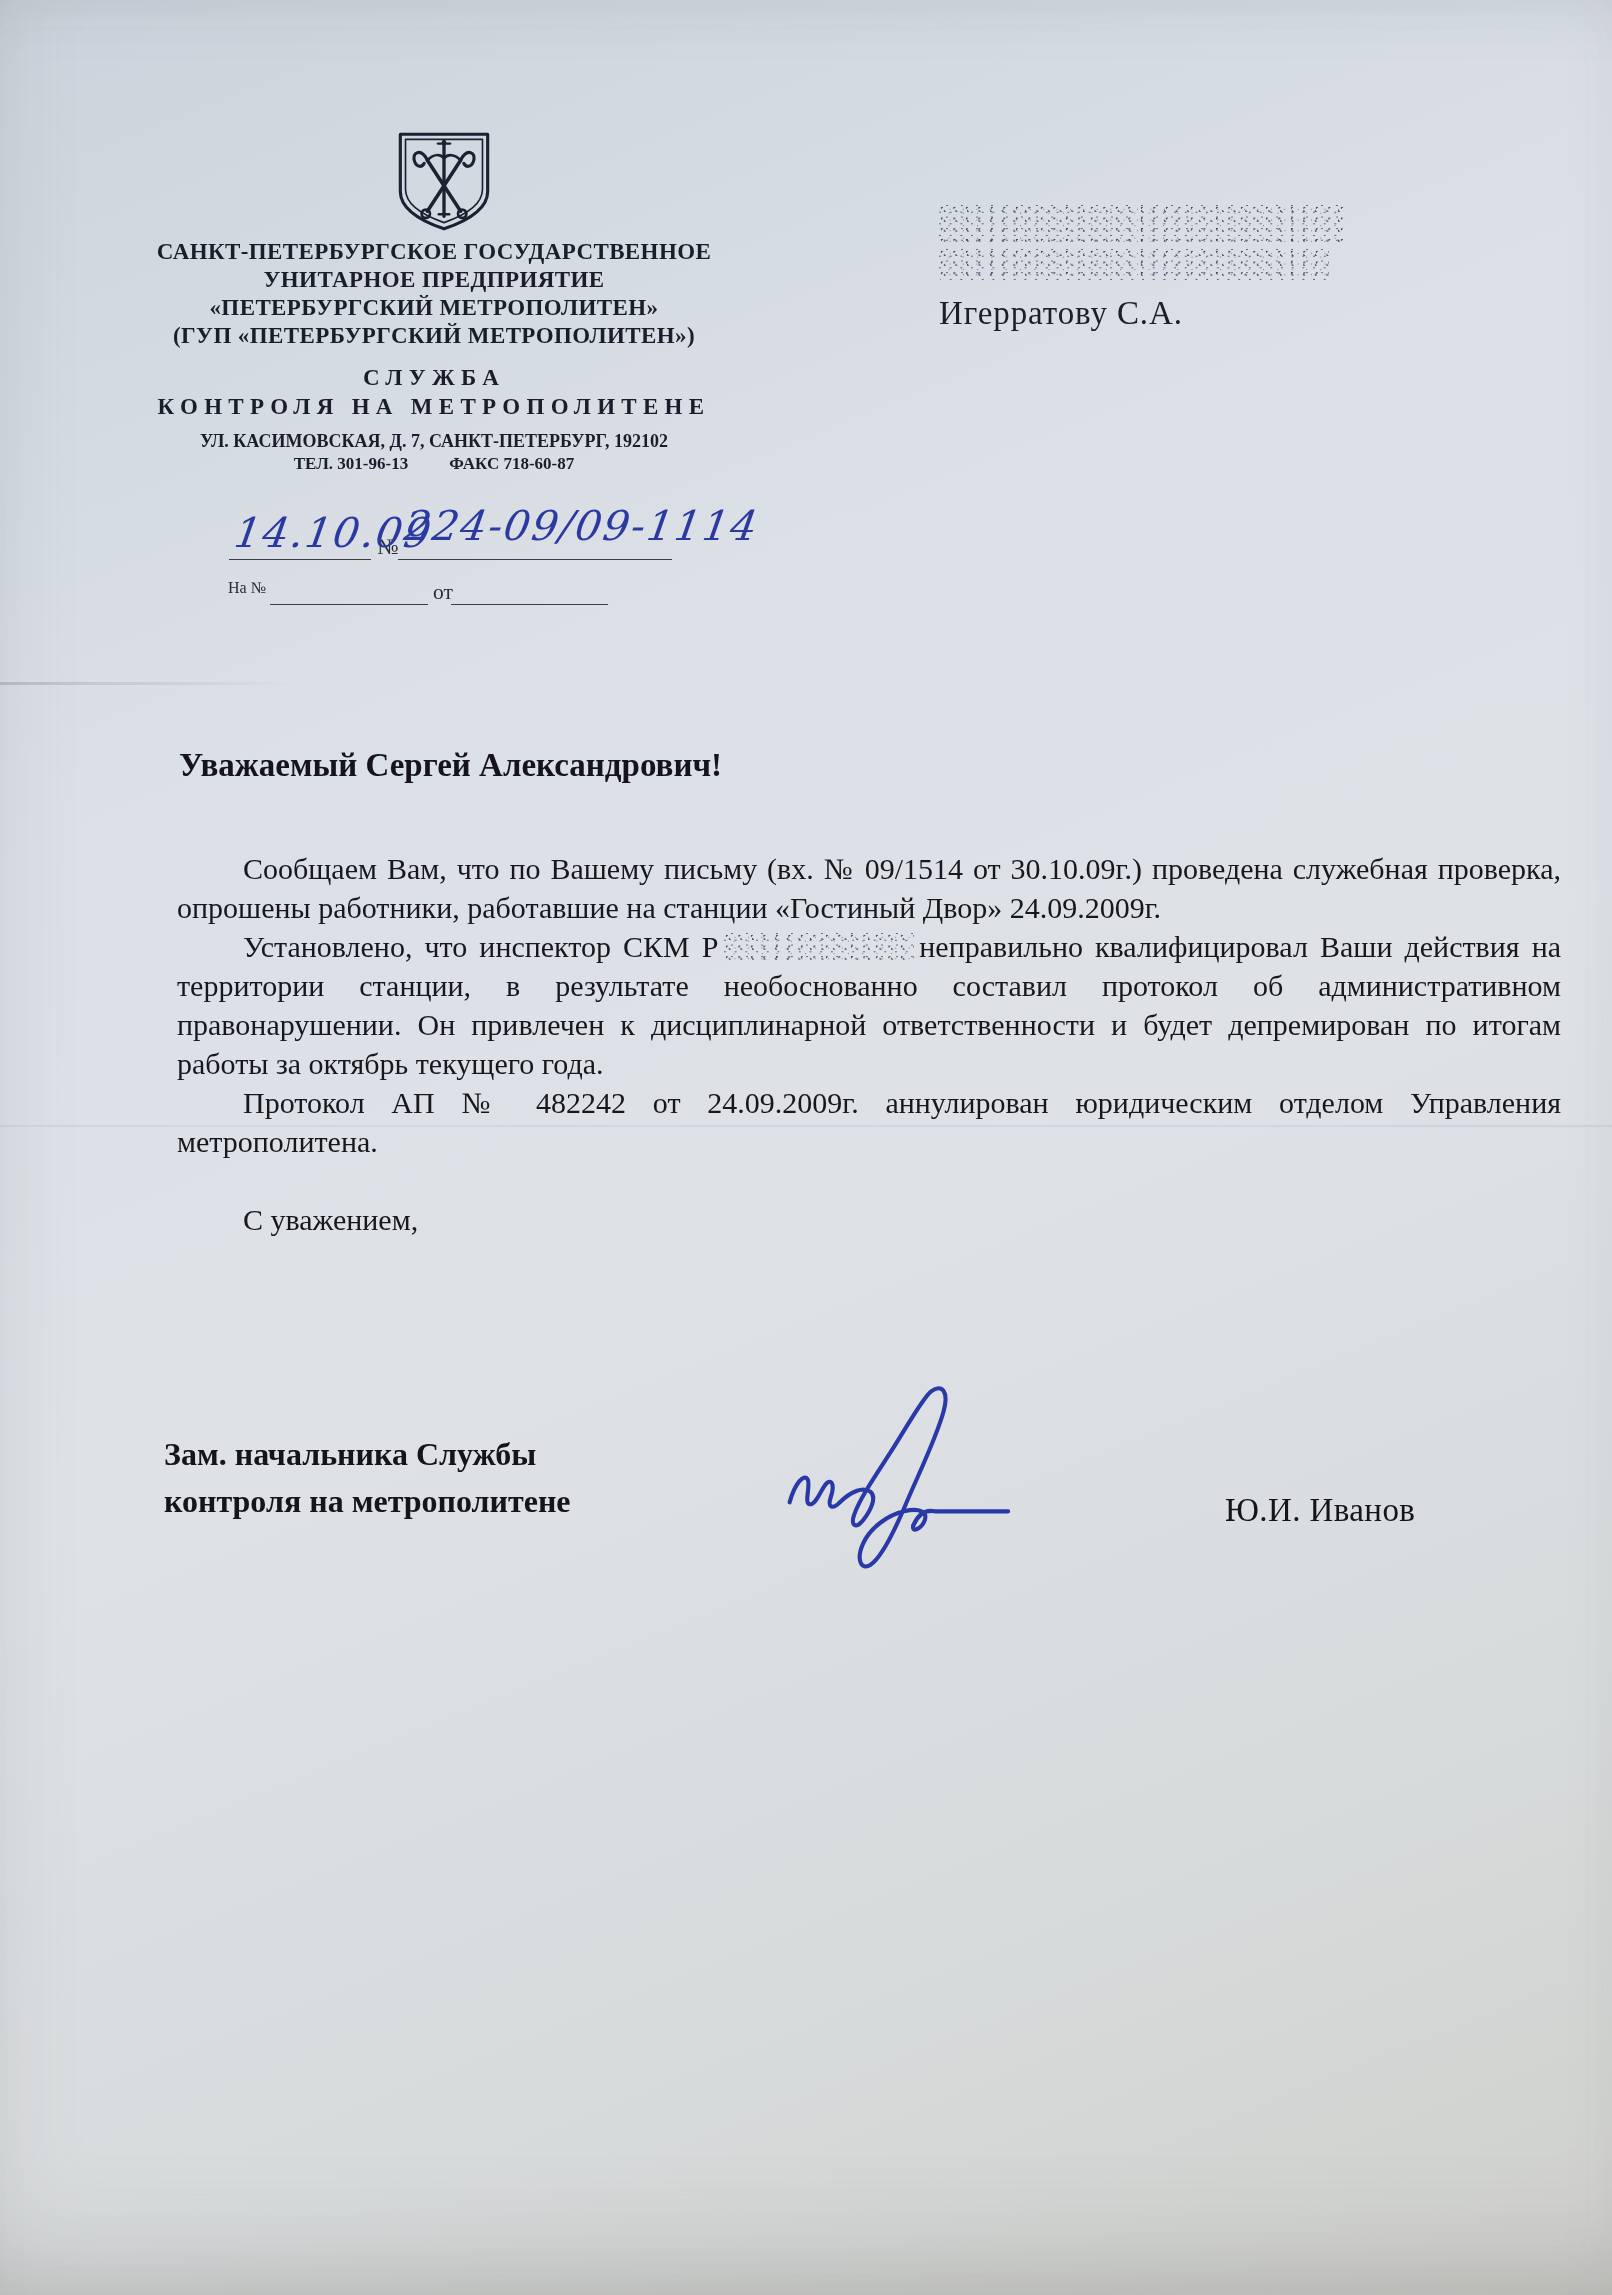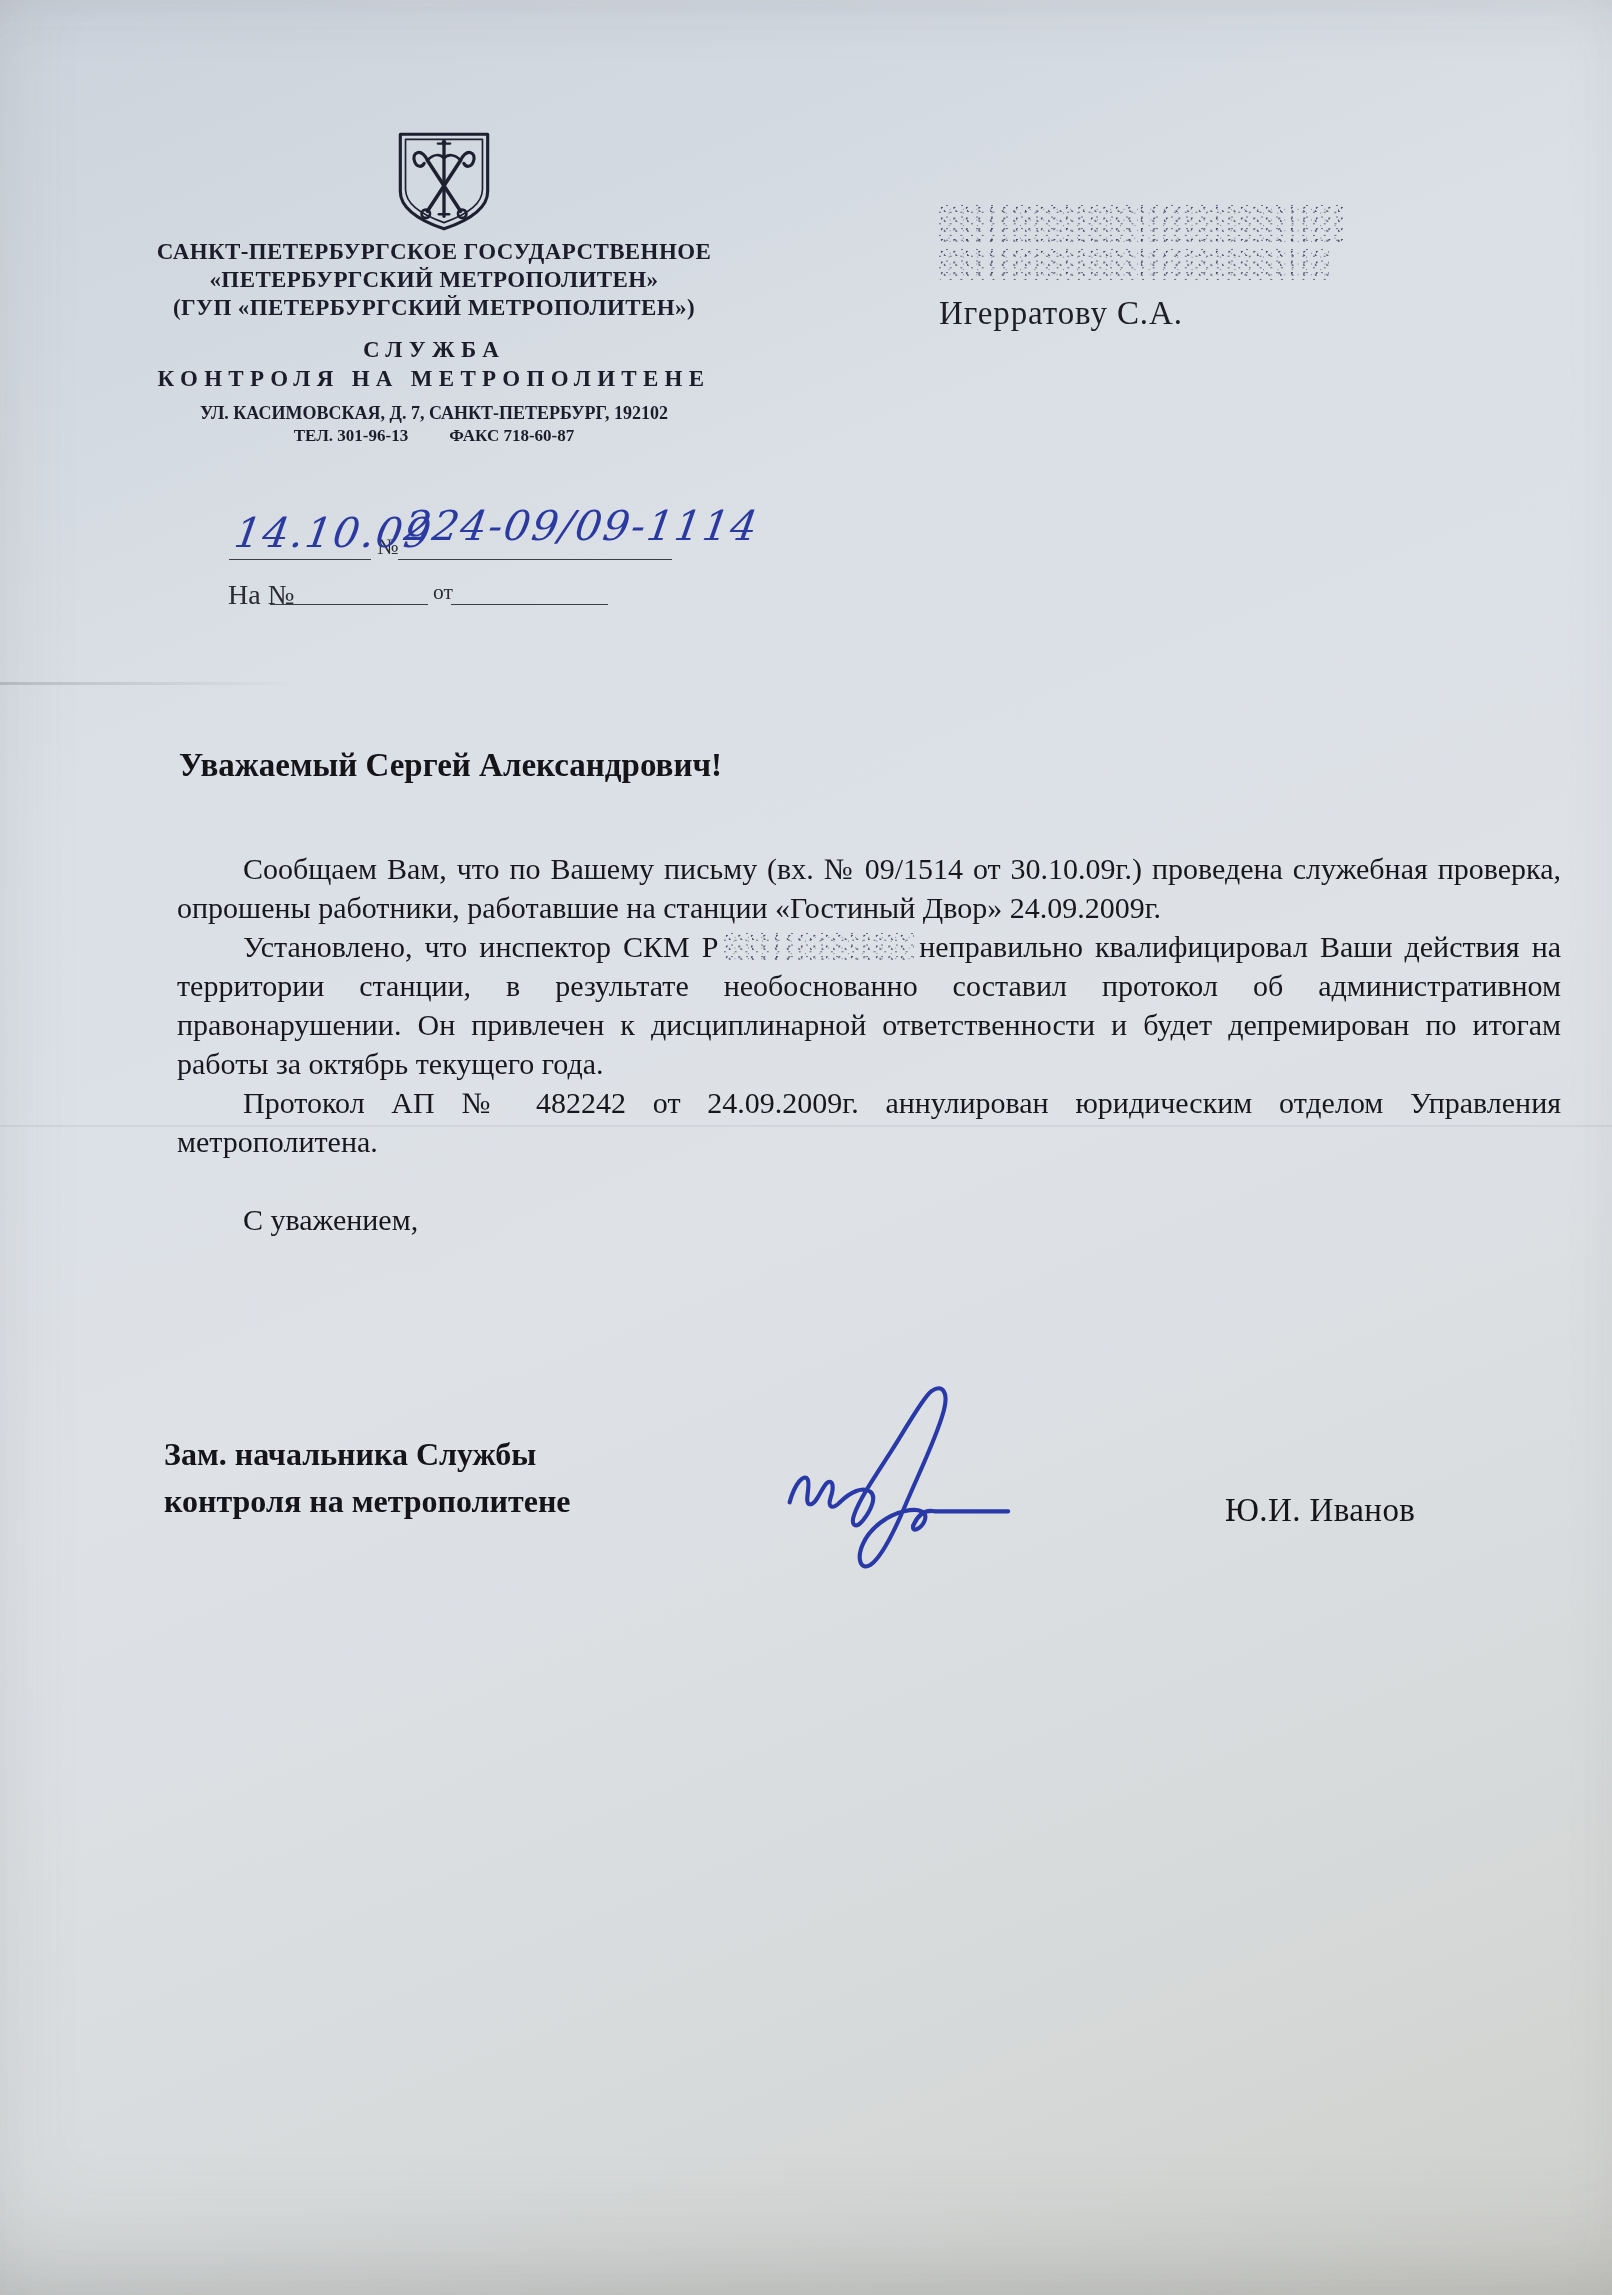--- a/index.html
+++ b/index.html
@@ -99,20 +99,21 @@
       <path d="M66 30 C60 24 54 24 50 28" stroke-width="2.6"></path>
 
       <path d="M50 16 L50 84" stroke-width="3.2"></path>
       <path d="M50 16 C46 10 54 10 50 16 M44 14 L56 14" stroke-width="2.2"></path>
       <path d="M45 82 L55 82" stroke-width="2.4"></path>
     </g>
   </svg>
 
   <div class="lh">
     <div class="org">САНКТ-ПЕТЕРБУРГСКОЕ ГОСУДАРСТВЕННОЕ</div>
+    <div class="org">УНИТАРНОЕ ПРЕДПРИЯТИЕ</div>
     <div class="org">«ПЕТЕРБУРГСКИЙ МЕТРОПОЛИТЕН»</div>
     <div class="org">(ГУП «ПЕТЕРБУРГСКИЙ МЕТРОПОЛИТЕН»)</div>
     <div class="svc-wrap">
       <div class="svc">СЛУЖБА</div>
       <div class="svc">КОНТРОЛЯ НА МЕТРОПОЛИТЕНЕ</div>
     </div>
     <div class="addr">УЛ. КАСИМОВСКАЯ, Д. 7, САНКТ-ПЕТЕРБУРГ, 192102</div>
     <div class="telfax">
       <span>ТЕЛ. 301-96-13</span><span class="gap"></span><span>ФАКС 718-60-87</span>
     </div>
@@ -123,21 +124,21 @@
     <span class="redacted r2"></span>
     <div class="name">Игерратову С.А.</div>
   </div>
 
   <div class="uline" style="left:229px; top:559px; width:142px;"></div>
   <span class="ref-label" style="left:377px; top:534px;">№</span>
   <div class="uline" style="left:398px; top:559px; width:274px;"></div>
   <span class="hand" style="left:235px; top:509px; font-size:41px;">14.10.09</span>
   <span class="hand" style="left:405px; top:502px; font-size:41px;">224-09/09-1114</span>
 
-  <span class="ref-label" style="left:228px; top:579px; font-size:28px;">На №</span>
+  <span class="ref-label" style="left:228px; top:579px; font-size:16px;">На №</span>
   <div class="uline" style="left:270px; top:604px; width:158px;"></div>
   <span class="ref-label" style="left:433px; top:580px; font-size:21.5px;">от</span>
   <div class="uline" style="left:451px; top:604px; width:157px;"></div>
 
   <div class="salutation">Уважаемый Сергей Александрович!</div>
 
   <div class="body-text">
     <p>Сообщаем Вам, что по Вашему письму (вх. № 09/1514 от 30.10.09г.) проведена служебная проверка, опрошены работники, работавшие на станции «Гостиный Двор» 24.09.2009г.</p>
     <p><span>Установлено, что инспектор СКМ Р</span><span class="redacted inline-redacted"></span><span>неправильно квалифицировал Ваши действия на территории станции, в результате необоснованно составил протокол об административном правонарушении. Он привлечен к дисциплинарной ответственности и будет депремирован по итогам работы за октябрь текущего года.</span></p>
     <p>Протокол АП № 482242 от 24.09.2009г. аннулирован юридическим отделом Управления метрополитена.</p>

